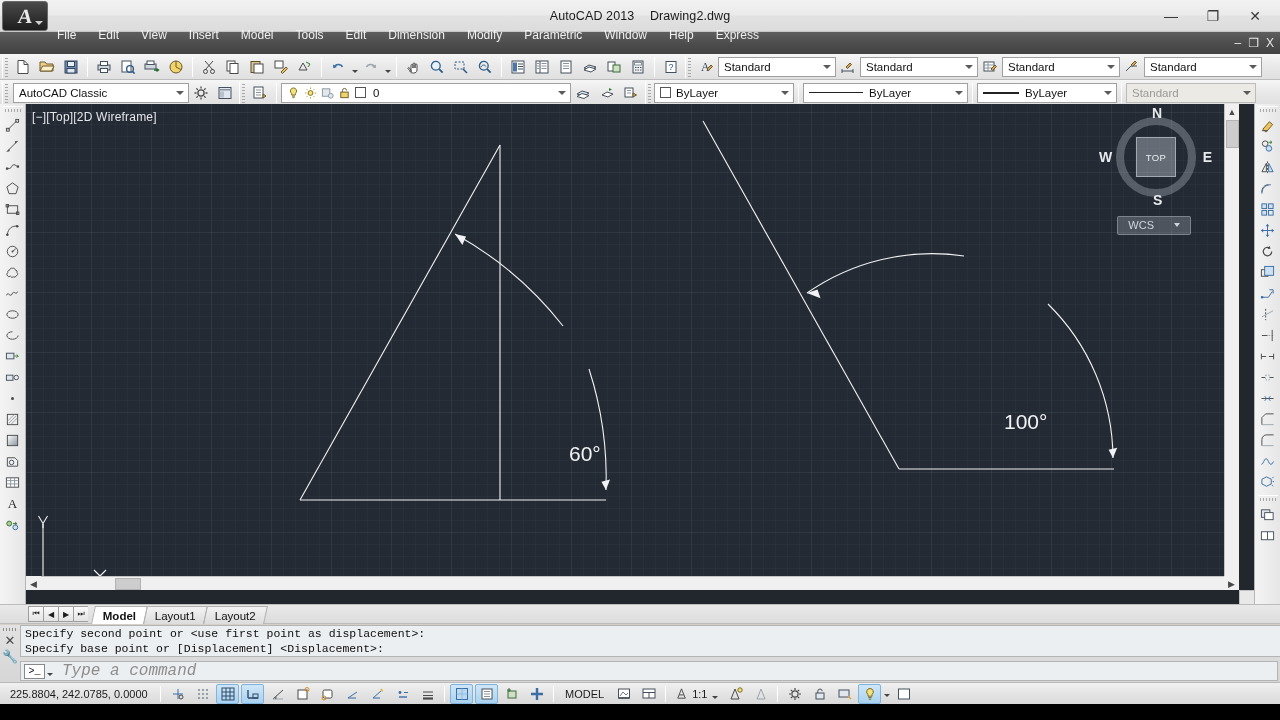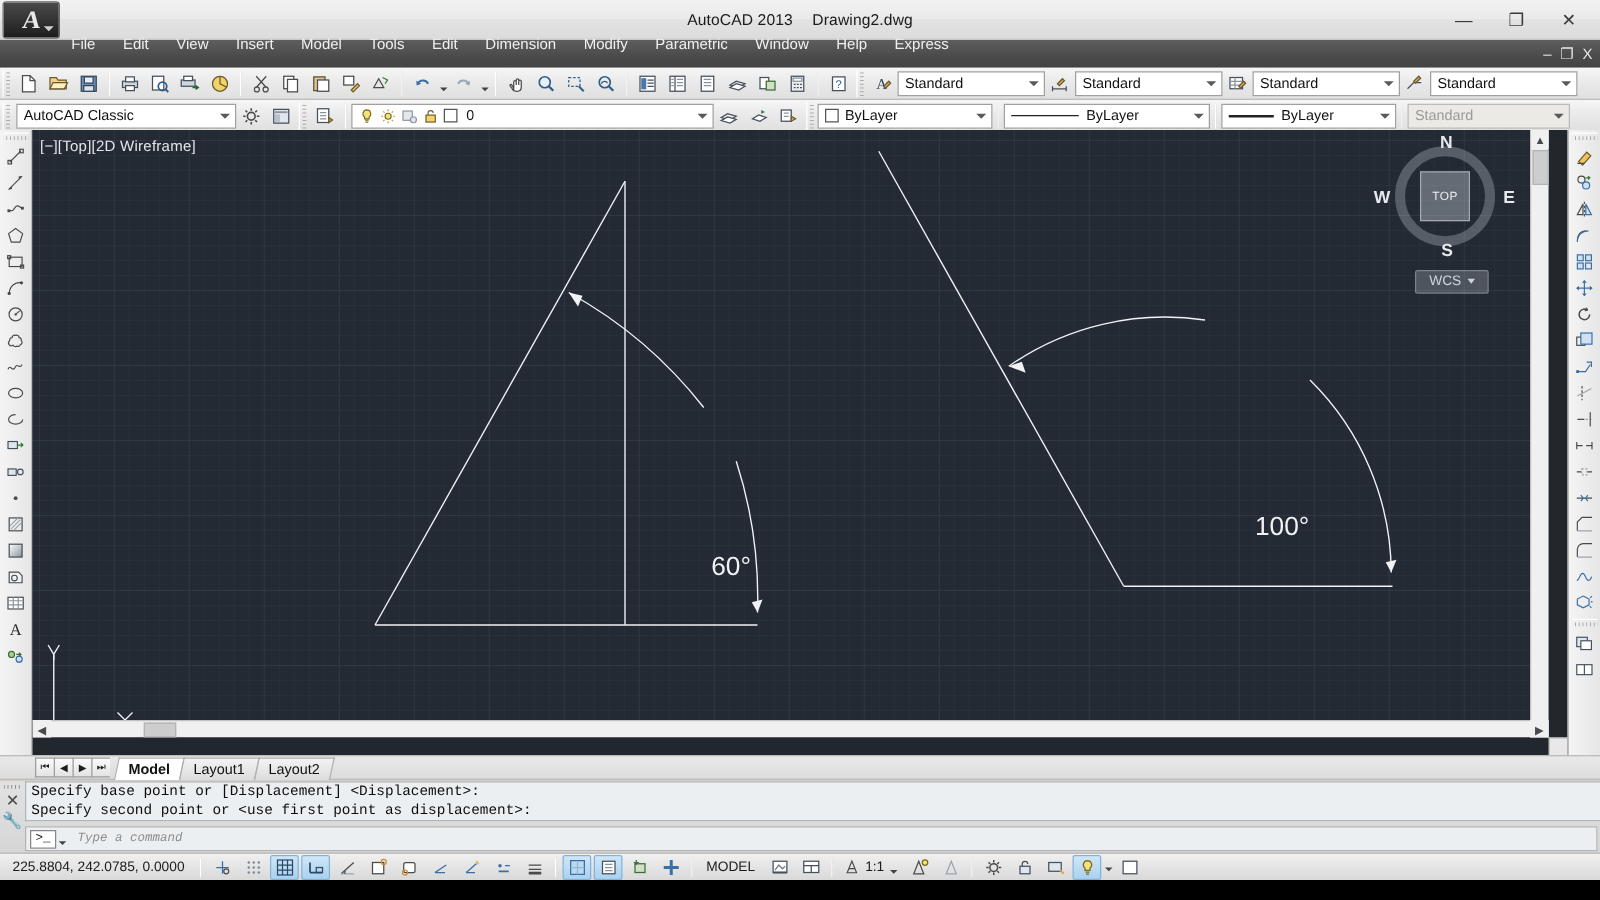--- a/index.html
+++ b/index.html
@@ -160,21 +160,21 @@
     background: rgba(206,213,223,.38); border: 1px solid rgba(225,230,238,.5);
     display: flex; align-items: center; justify-content: center;
     color: #e9edf2; font-size: 9.5px; letter-spacing: .4px;
   }
   .vc-l { position: absolute; color: #e6eaef; font-size: 14px; font-weight: bold; }
   .vc-n { left: 45px; top: -3px; } .vc-s { left: 46px; bottom: -2px; }
   .vc-w { left: -8px; top: 41px; }  .vc-e { right: -7px; top: 41px; }
   .wcs-btn {
     position: absolute; right: 48px; top: 112px; padding: 2px 10px 3px 10px;
     background: rgba(198,206,217,.26); border: 1px solid rgba(214,220,229,.35);
-    border-radius: 2px; color: #cfd5dd; font-size: 11px; display: flex; align-items: center; gap: 5px;
+    border-radius: 2px; color: #cfd5dd; font-size: 11px; display: flex; align-items: center; gap: 20px;
   }
   .wcs-btn i { width:0;height:0;border-left:3.5px solid transparent;
                border-right:3.5px solid transparent;border-top:4px solid #cfd5dd; display:block;}
 
   
   .vscroll {
     position: absolute; right: 0; top: 0; width: 15px; height: 486px;
     background: #f0f0f0; border-left: 1px solid #c2c2c2;
     display: flex; flex-direction: column; align-items: center;
   }
@@ -239,21 +239,21 @@
   .cmd-input-row {
     position: absolute; left: 20px; top: 36px; width: 1258px; height: 20px;
     display: flex; align-items: center; background: #eceff2; border: 1px solid #b4b4b4;
   }
   .cmd-prompt-ic {
     width: 21px; height: 15px; margin-left: 3px; background: #fff; border: 1px solid #888;
     font-family: "Liberation Mono", monospace; font-size: 10px; color: #111;
     display: flex; align-items: center; justify-content: center; flex: none;
   }
   .cmd-placeholder {
-    font-family: "Liberation Mono", monospace; font-size: 10px;
+    font-family: "Liberation Mono", monospace; font-size: 16px;
     color: #8d8d8d; font-style: italic; margin-left: 8px;
   }
 
   
   .statusbar {
     position: absolute; top: 682px; left: 0; width: 1280px; height: 22px;
     background: linear-gradient(to bottom,#f0f0f0,#d9d9d9);
     border-top: 1px solid #b9b9b9; display: flex; align-items: center;
   }
   .coords {
@@ -983,22 +983,22 @@
     </div>
   </div>
 
   <div class="cmdzone">
     <div class="cmd-gutter">
       <div class="gdots"></div>
       <div class="gx">✕</div>
       <div class="gx">🔧</div>
     </div>
     <div class="cmd-hist">
+      <div>Specify second point or &lt;use first point as displacement&gt;:</div>
       <div>Specify base point or [Displacement] &lt;Displacement&gt;:</div>
-      <div>Specify second point or &lt;use first point as displacement&gt;:</div>
     </div>
     <div class="cmd-input-row">
       <div class="cmd-prompt-ic">&gt;_</div>
       <span class="drop-arrow" style="height:14px;padding-bottom:2px">
           <i></i>
         </span>
       <div class="cmd-placeholder">Type a command</div>
     </div>
   </div>
 

